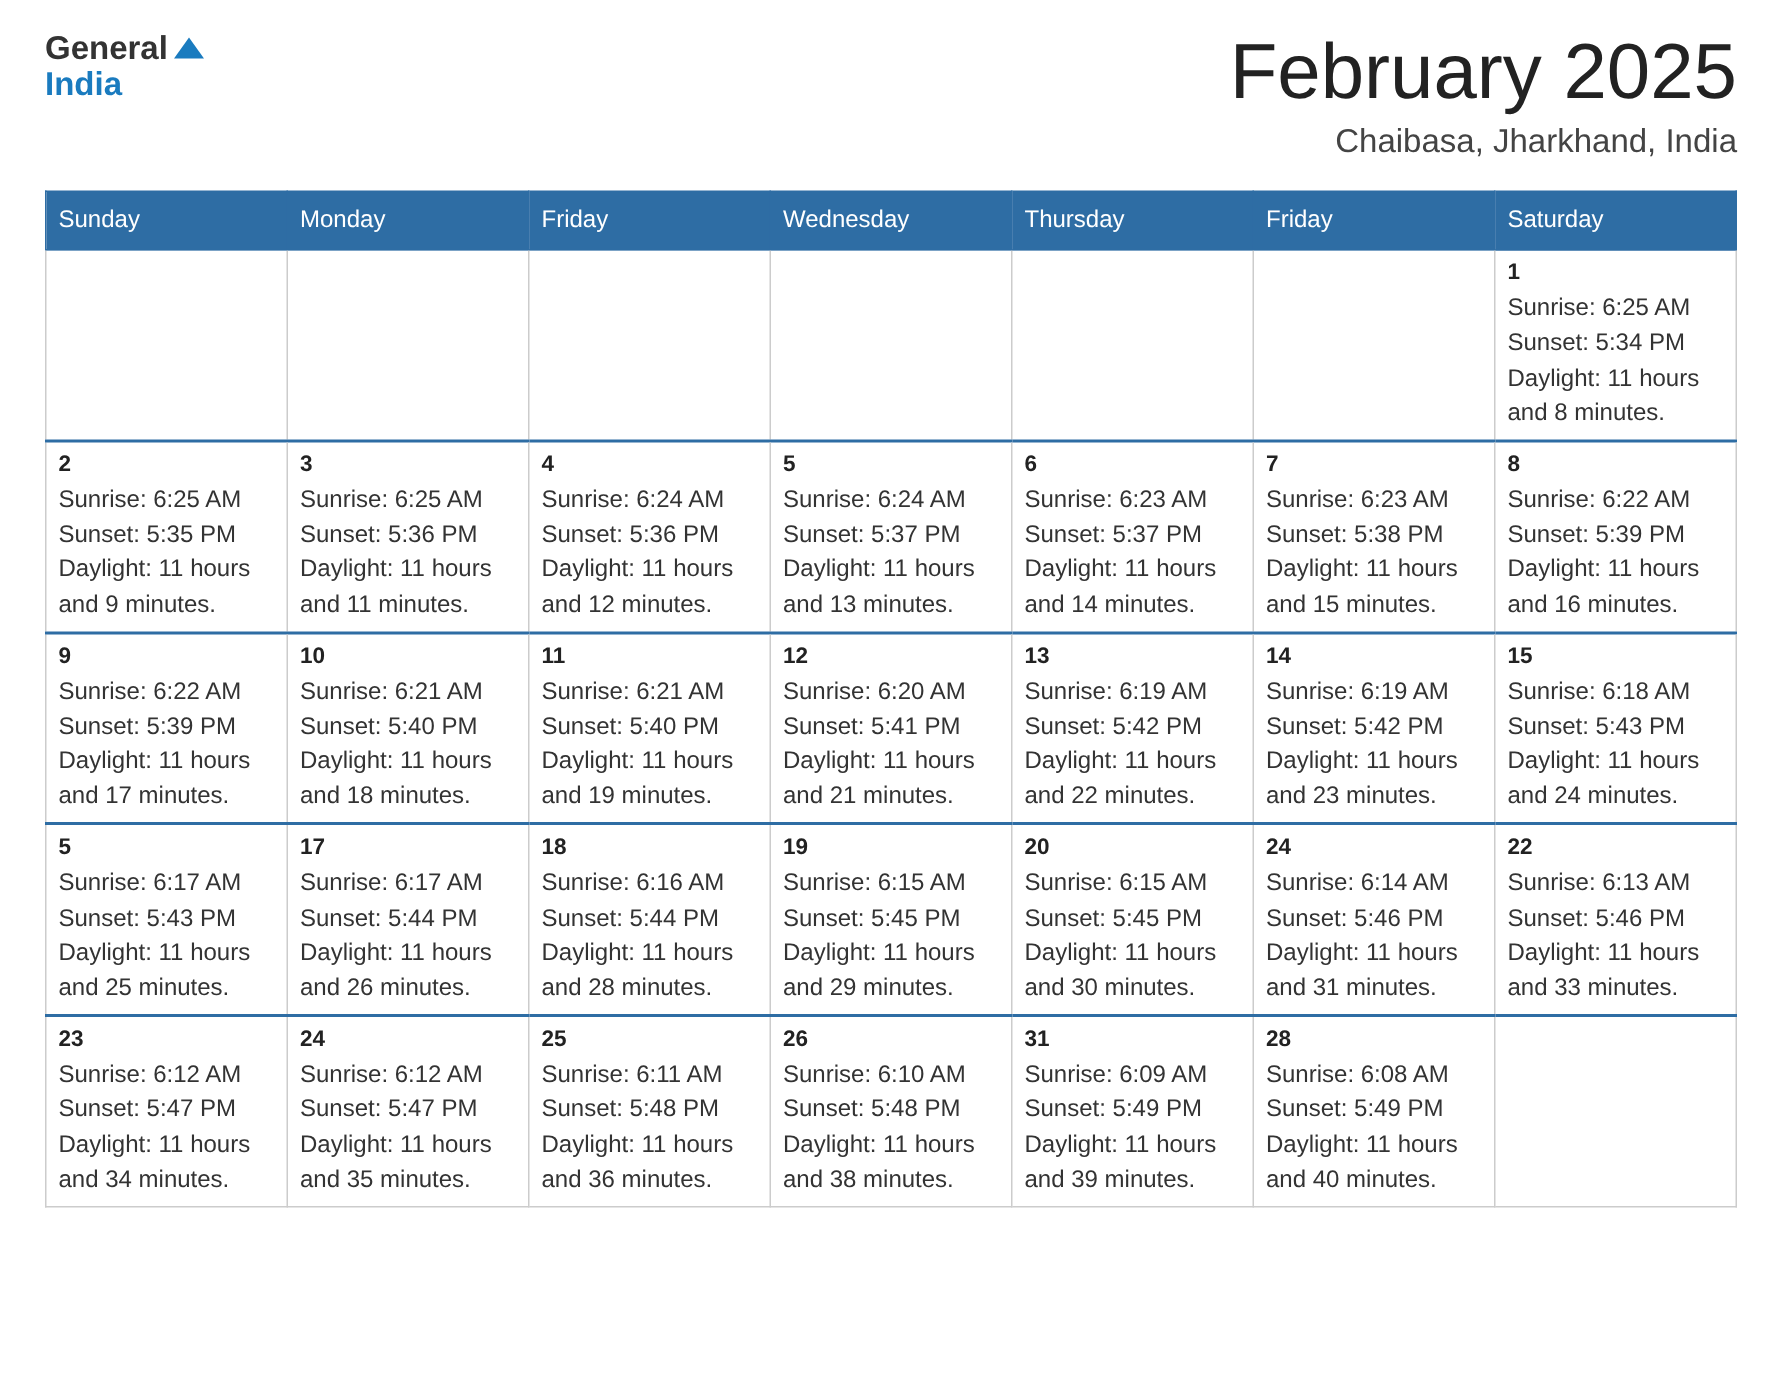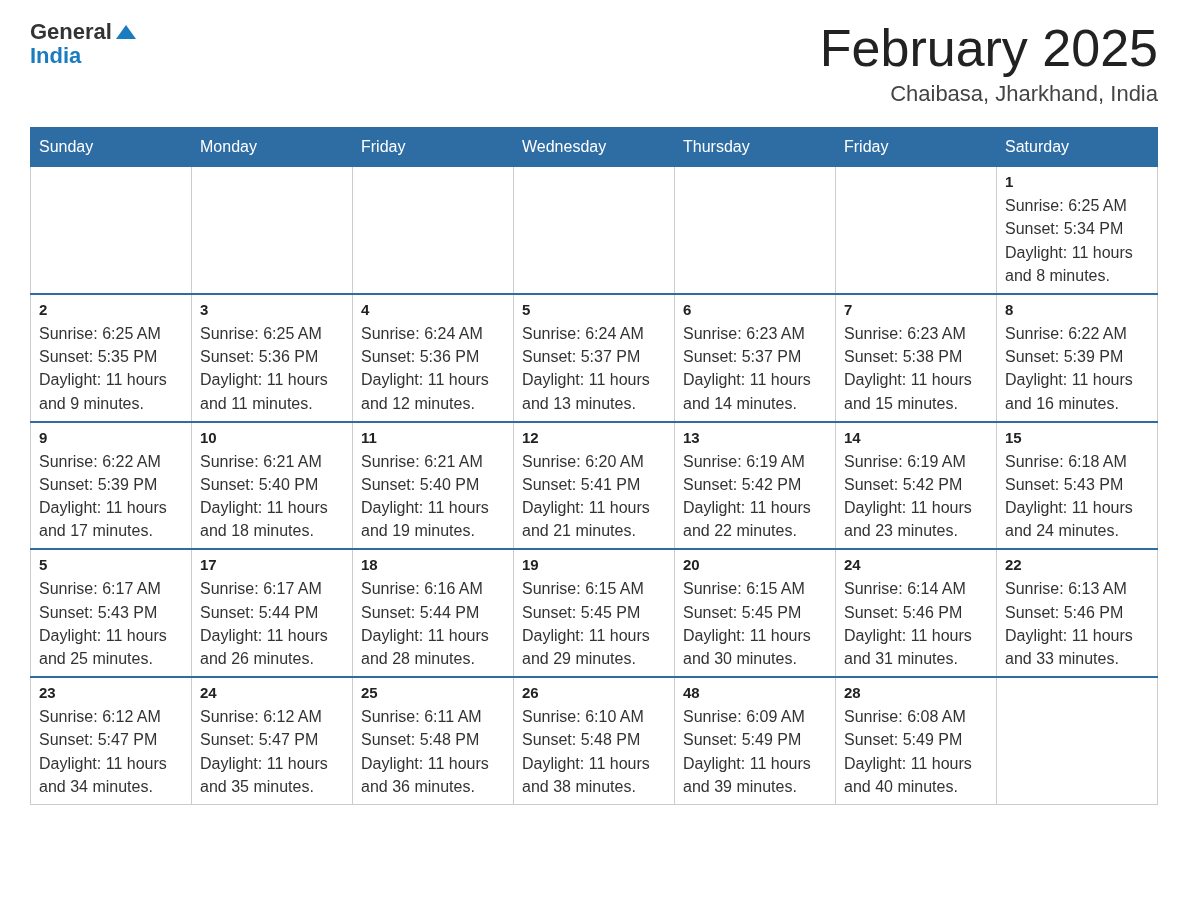--- a/index.html
+++ b/index.html
@@ -239,21 +239,21 @@
         </td>
         <td class="row-separator">
           <span class="day-number">25</span>
           <div class="day-info">Sunrise: 6:11 AM<br>Sunset: 5:48 PM<br>Daylight: 11 hours and 36 minutes.</div>
         </td>
         <td class="row-separator">
           <span class="day-number">26</span>
           <div class="day-info">Sunrise: 6:10 AM<br>Sunset: 5:48 PM<br>Daylight: 11 hours and 38 minutes.</div>
         </td>
         <td class="row-separator">
-          <span class="day-number">48</span>
+          <span class="day-number">31</span>
           <div class="day-info">Sunrise: 6:09 AM<br>Sunset: 5:49 PM<br>Daylight: 11 hours and 39 minutes.</div>
         </td>
         <td class="row-separator">
           <span class="day-number">28</span>
           <div class="day-info">Sunrise: 6:08 AM<br>Sunset: 5:49 PM<br>Daylight: 11 hours and 40 minutes.</div>
         </td>
         <td class="row-separator empty-cell"></td>
       </tr>
     </tbody>
 </table>

